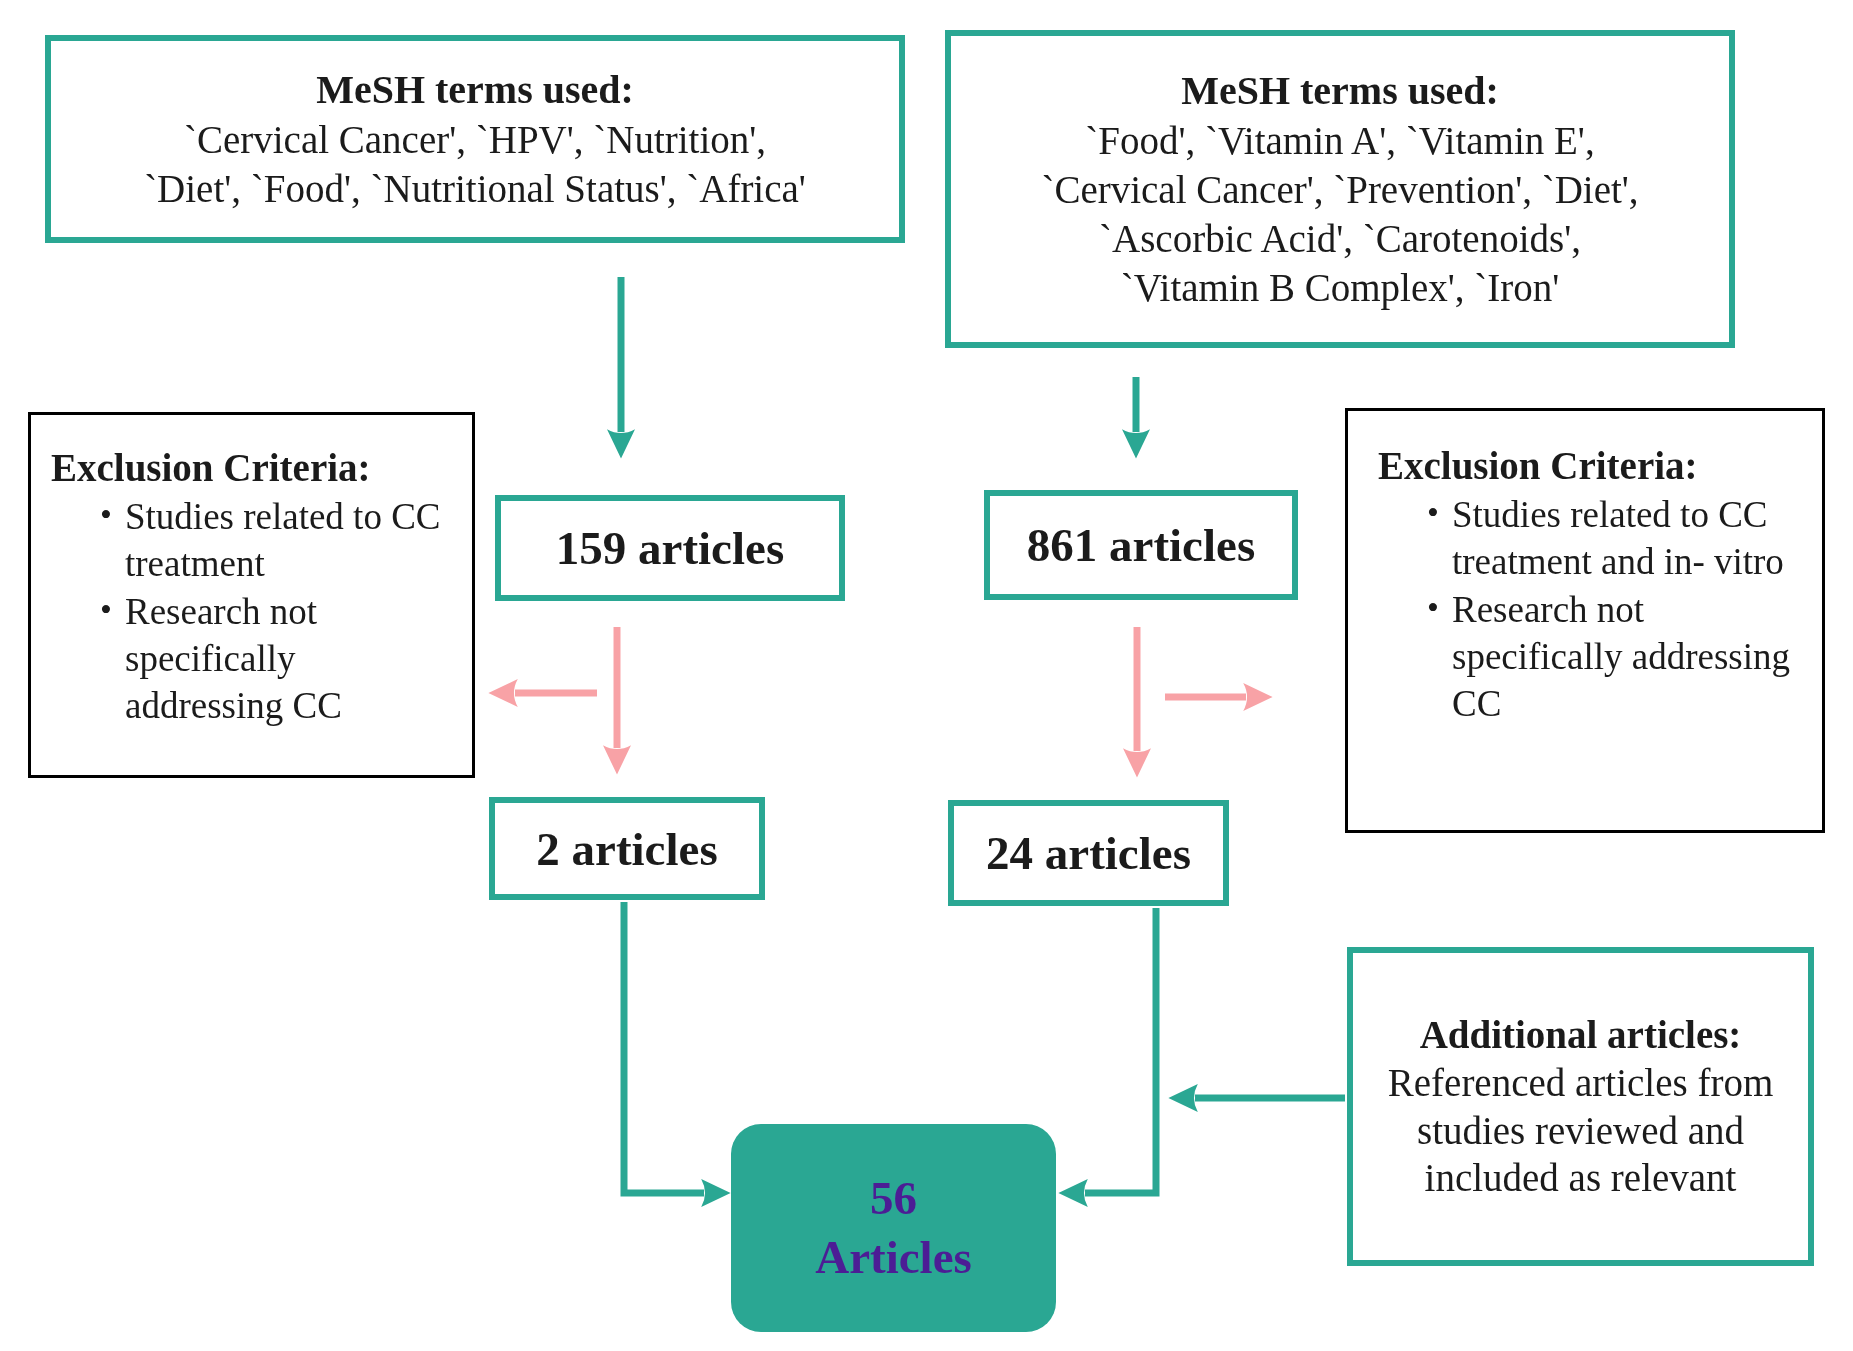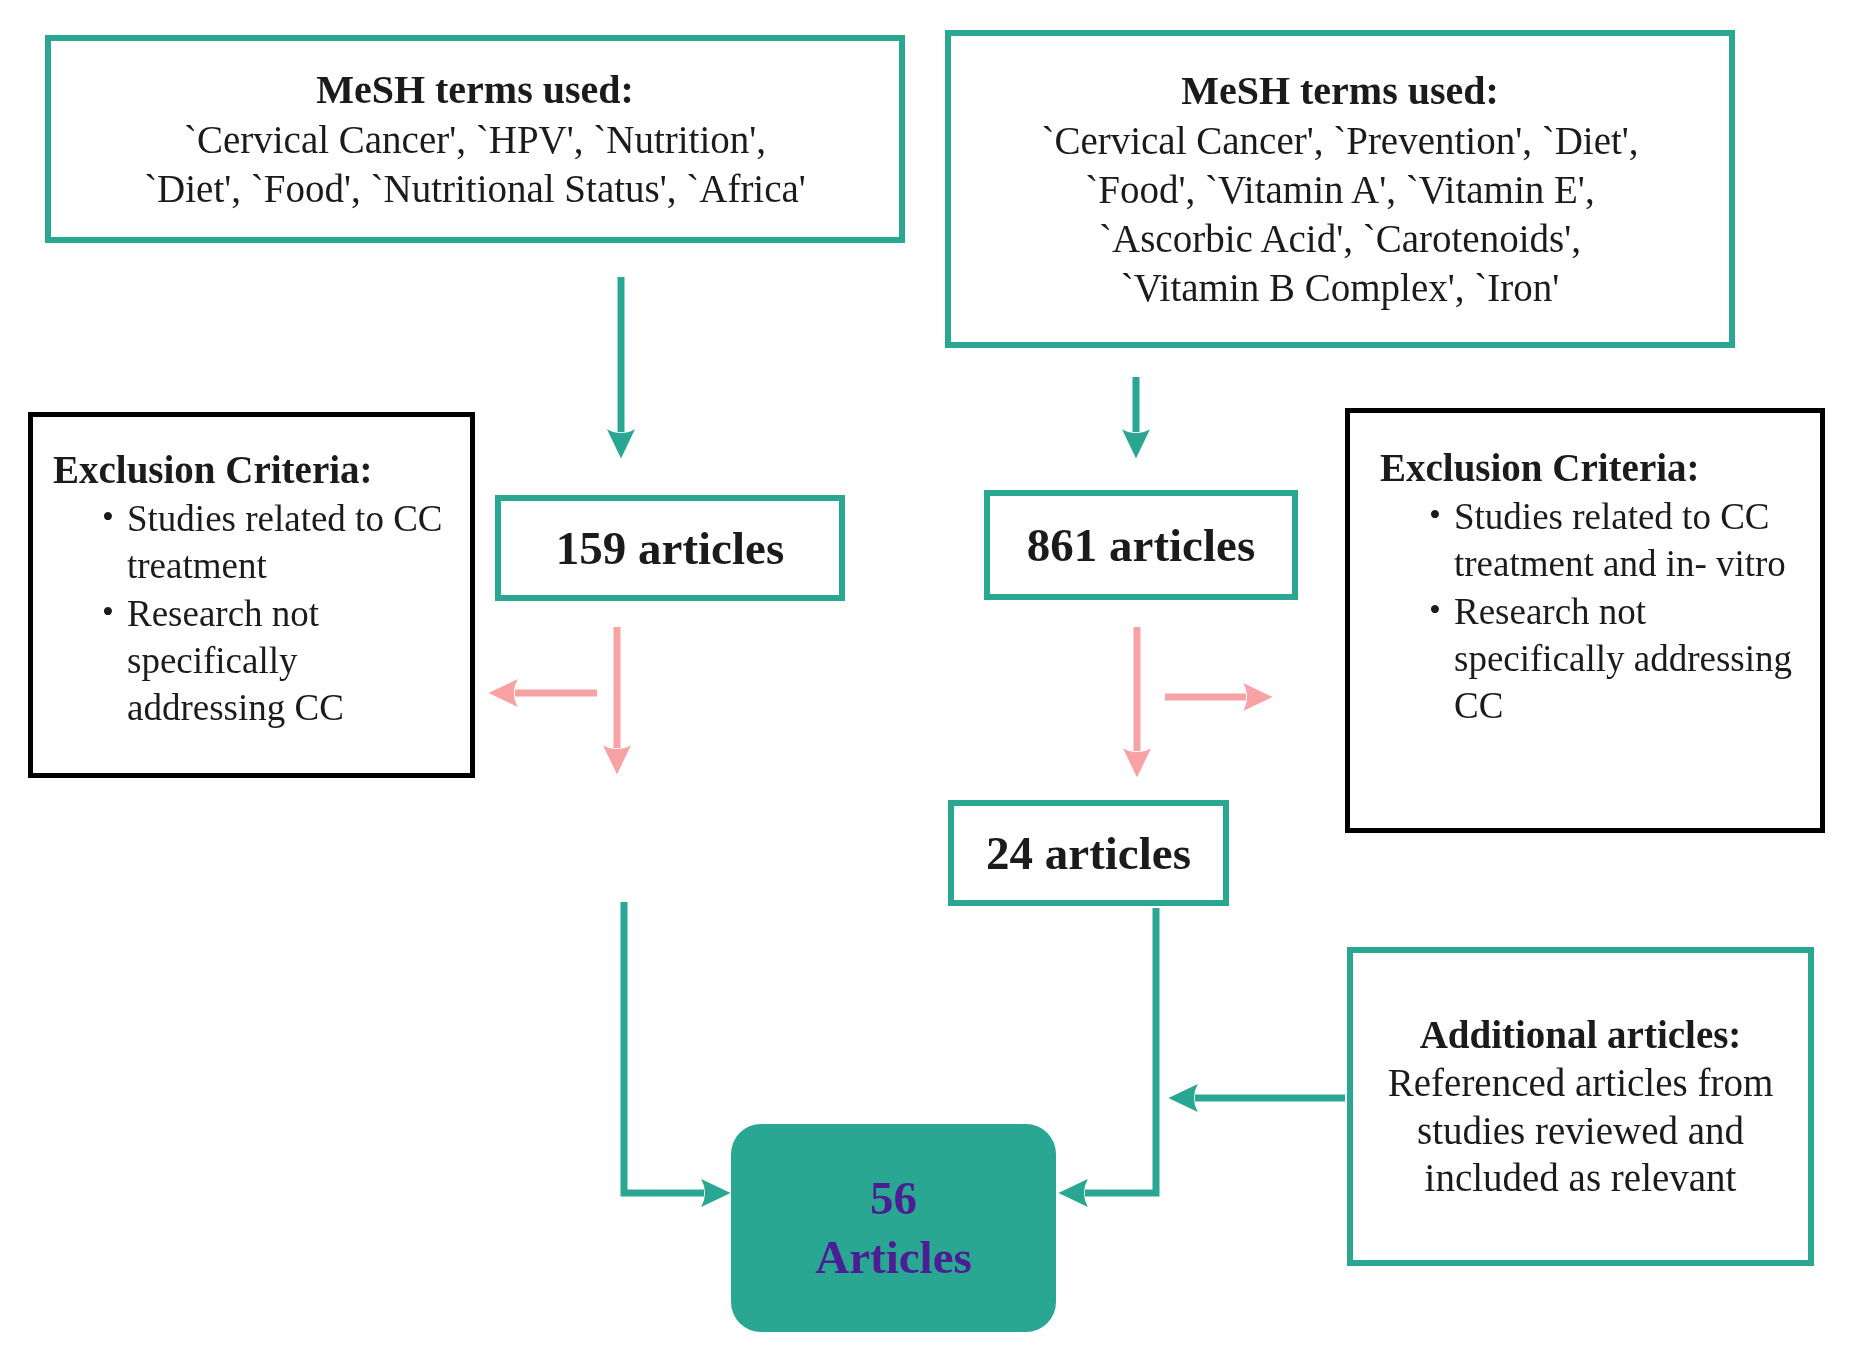--- a/index.html
+++ b/index.html
@@ -13,21 +13,21 @@
   }
   .box{
     position:absolute;
     box-sizing:border-box;
     background:#ffffff;
     display:flex;
     flex-direction:column;
     justify-content:center;
   }
   .teal-border{border:6px solid #2aa793;}
-  .pink-border{border:5px solid #000000;}
+  .pink-border{border:3px solid #000000;}
 
   
   .mesh{align-items:center;text-align:center;font-size:39px;line-height:1.26;}
   .mesh .box-title{font-weight:bold;font-size:40px;}
   .mesh-left{left:45px;top:35px;width:860px;height:208px;}
   .mesh-right{left:945px;top:30px;width:790px;height:318px;}
 
   
   .excl{justify-content:flex-start;font-size:37px;line-height:1.28;}
   .excl .box-title{font-weight:bold;font-size:39px;}
@@ -93,22 +93,22 @@
   </svg>
 
   <div class="box teal-border mesh mesh-left">
     <div class="box-title">MeSH terms used:</div>
     <div>`Cervical Cancer', `HPV', `Nutrition',</div>
     <div>`Diet', `Food', `Nutritional Status', `Africa'</div>
   </div>
 
   <div class="box teal-border mesh mesh-right">
     <div class="box-title">MeSH terms used:</div>
+    <div>`Food', `Vitamin A', `Vitamin E',</div>
     <div>`Cervical Cancer', `Prevention', `Diet',</div>
-    <div>`Food', `Vitamin A', `Vitamin E',</div>
     <div>`Ascorbic Acid', `Carotenoids',</div>
     <div>`Vitamin B Complex', `Iron'</div>
   </div>
 
   <div class="box pink-border excl excl-left">
     <div class="box-title">Exclusion Criteria:</div>
     <div class="bullet">
       <span class="dot">•</span>
       <span class="btxt">Studies related to CC treatment</span>
     </div>
@@ -131,20 +131,23 @@
   </div>
 
   <div class="box teal-border count count-159">
     <div>159 articles</div>
   </div>
 
   <div class="box teal-border count count-861">
     <div>861 articles</div>
   </div>
 
+  <div class="box teal-border count count-2">
+    <div>2 articles</div>
+  </div>
 
   <div class="box teal-border count count-24">
     <div>24 articles</div>
   </div>
 
   <div class="box final-box">
     <div>56</div>
     <div>Articles</div>
   </div>
 

